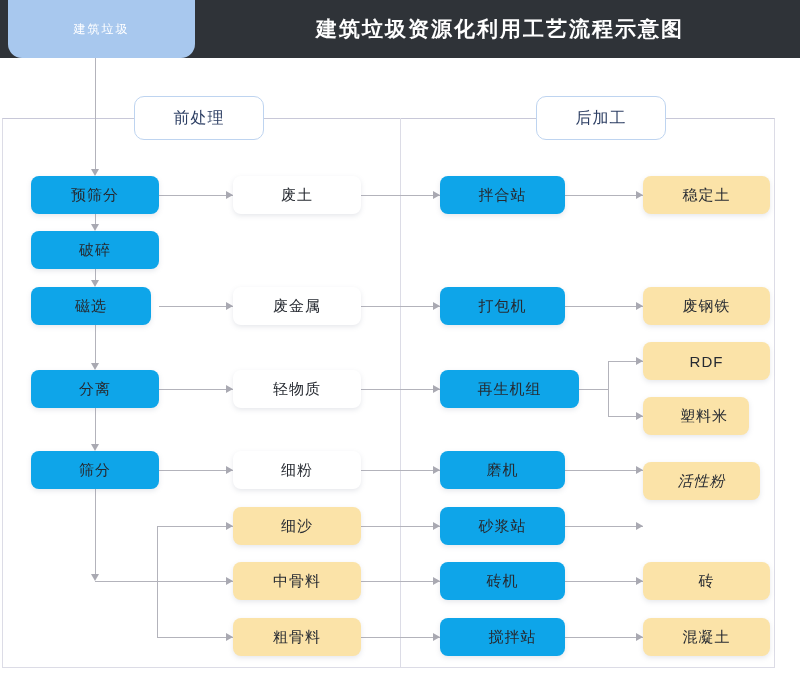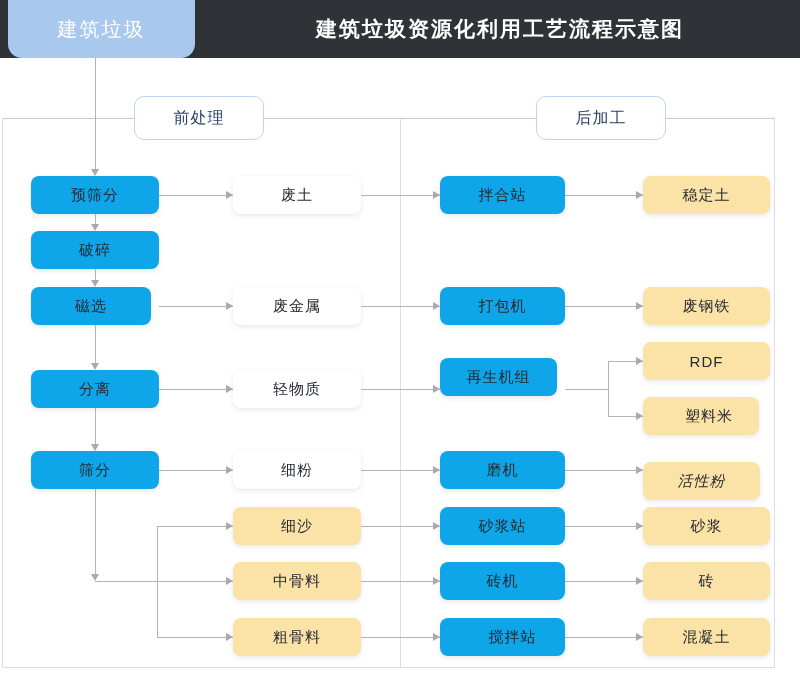--- a/index.html
+++ b/index.html
@@ -30,21 +30,21 @@
     letter-spacing: 2px;
   }
   .source-tab {
     position: absolute;
     left: 8px; top: 0;
     width: 187px; height: 58px;
     background: #a8c8ee;
     border-radius: 0 0 14px 14px;
     display: flex; align-items: center; justify-content: center;
     color: #ffffff;
-    font-size: 20px;
+    font-size: 12px;
     letter-spacing: 2px;
   }
 
   
   .canvas {
     position: absolute;
     left: 2px; top: 118px;
     width: 773px; height: 550px;
     border: 1px solid #dcdce6;
     border-top-color: #c8c8d8;
@@ -222,28 +222,27 @@
   <div class="node white" style="left:233px; top:176px; width:128px;">废土</div>
   <div class="node white" style="left:233px; top:287px; width:128px;">废金属</div>
   <div class="node white" style="left:233px; top:370px; width:128px;">轻物质</div>
   <div class="node white" style="left:233px; top:451px; width:128px;">细粉</div>
   <div class="node amber" style="left:233px; top:507px; width:128px;">细沙</div>
   <div class="node amber" style="left:233px; top:562px; width:128px;">中骨料</div>
   <div class="node amber" style="left:233px; top:618px; width:128px;">粗骨料</div>
 
   <div class="node blue" style="left:440px; top:176px; width:125px;">拌合站</div>
   <div class="node blue" style="left:440px; top:287px; width:125px;">打包机</div>
-  <div class="node blue" style="left:440px; top:358px; width:117px;">再生机组</div>
+  <div class="node blue" style="left:440px; top:370px; width:139px;">再生机组</div>
   <div class="node blue" style="left:440px; top:451px; width:125px;">磨机</div>
   <div class="node blue" style="left:440px; top:507px; width:125px;">砂浆站</div>
   <div class="node blue" style="left:440px; top:562px; width:125px;">砖机</div>
   <div class="node blue" style="left:440px; top:618px; width:125px;padding-left:20px;">搅拌站</div>
 
   <div class="node amber" style="left:643px; top:176px; width:127px;">稳定土</div>
   <div class="node amber" style="left:643px; top:287px; width:127px;">废钢铁</div>
   <div class="node amber" style="left:643px; top:342px; width:127px;">RDF</div>
-  <div class="node amber" style="left:643px; top:397px; width:116px;padding-left:16px;">塑料米</div>
+  <div class="node amber" style="left:643px; top:397px; width:106px;padding-left:16px;">塑料米</div>
   <div class="node amber" style="left:643px; top:462px; width:117px;font-style:italic;">活性粉</div>
-  <div class="node amber" style="left:643px; top:507px; width:127px;">砂浆</div>
   <div class="node amber" style="left:643px; top:562px; width:127px;">砖</div>
   <div class="node amber" style="left:643px; top:618px; width:127px;">混凝土</div>
 
 </div>
 
 </body></html>

